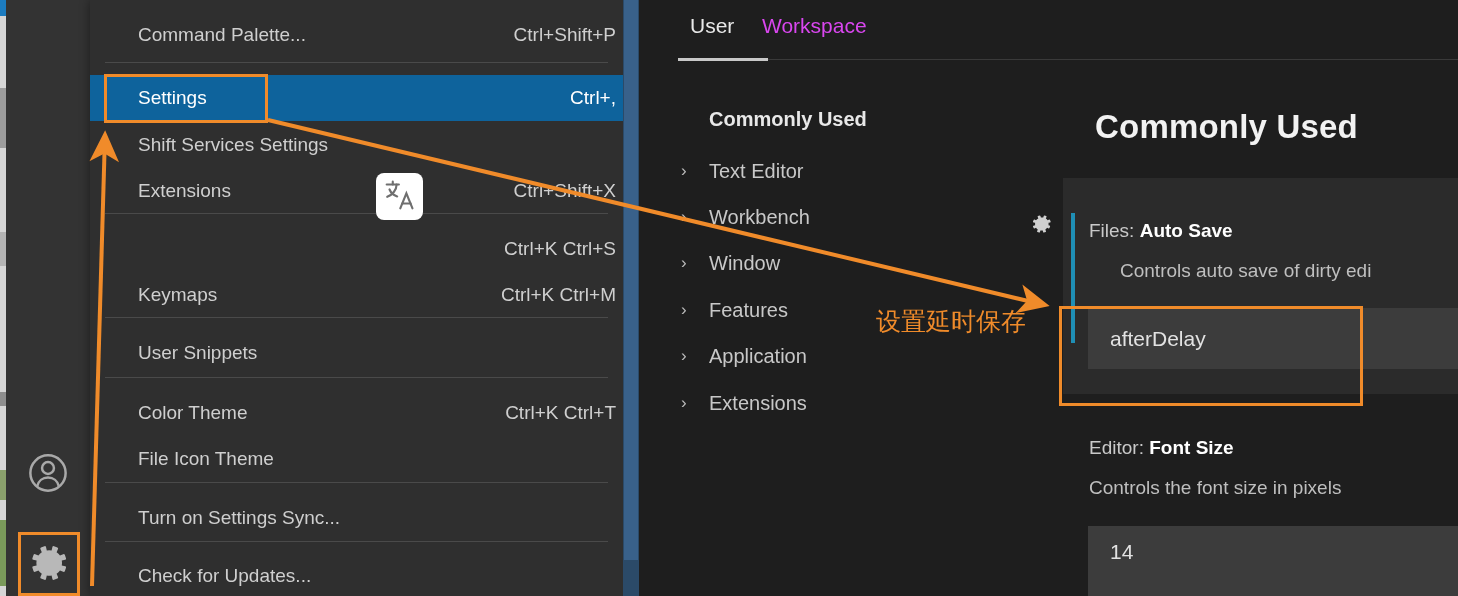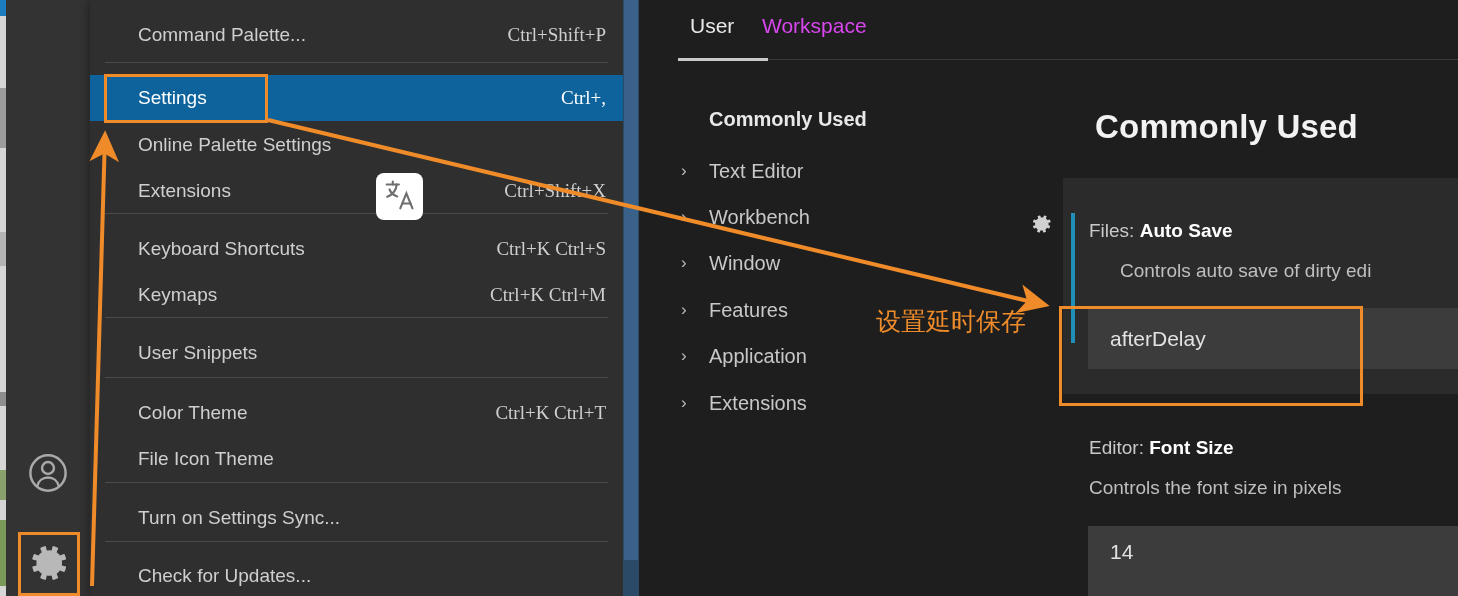--- a/index.html
+++ b/index.html
@@ -33,21 +33,21 @@
     background:#2f2f2f;
     box-shadow:0 0 10px rgba(0,0,0,.45);
   }
   .menu-item{
     position:absolute;left:0;width:533px;height:46px;
     display:flex;align-items:center;
     color:#cfcfcf;font-size:19px;
     box-sizing:border-box;
   }
   .menu-item .mi-label{position:absolute;left:48px;white-space:nowrap;}
-  .menu-item .mi-key{position:absolute;right:17px;white-space:nowrap;color:#cfcfcf;font-family:Liberation Serif, serif;}
+  .menu-item .mi-key{position:absolute;right:7px;white-space:nowrap;color:#cfcfcf;}
   .menu-item.selected{background:#0e639c;color:#ffffff;}
   .menu-item.selected .mi-key{color:#ffffff;}
   .menu-sep{position:absolute;left:15px;width:503px;height:1px;background:#4a4a4a;}
 
   
   .menu-scroll{position:absolute;left:623px;top:0;width:16px;height:596px;background:#2b4a68;}
   .menu-scroll .thumb{position:absolute;left:1px;top:0;width:14px;height:560px;background:#39618a;}
 
   
   .translate-badge{
@@ -149,29 +149,28 @@
   <div class="menu">
     <div class="menu-item" style="top:12px">
         <span class="mi-label">Command Palette...</span>
         <span class="mi-key">Ctrl+Shift+P</span>
       </div>
     <div class="menu-item selected" style="top:75px">
         <span class="mi-label">Settings</span>
         <span class="mi-key">Ctrl+,</span>
       </div>
     <div class="menu-item" style="top:122px">
-        <span class="mi-label">Online Palette Settings</span>
+        <span class="mi-label">Shift Services Settings</span>
         <span class="mi-key"></span>
       </div>
     <div class="menu-item" style="top:168px">
         <span class="mi-label">Extensions</span>
         <span class="mi-key">Ctrl+Shift+X</span>
       </div>
     <div class="menu-item" style="top:226px">
-        <span class="mi-label">Keyboard Shortcuts</span>
         <span class="mi-key">Ctrl+K Ctrl+S</span>
       </div>
     <div class="menu-item" style="top:272px">
         <span class="mi-label">Keymaps</span>
         <span class="mi-key">Ctrl+K Ctrl+M</span>
       </div>
     <div class="menu-item" style="top:330px">
         <span class="mi-label">User Snippets</span>
         <span class="mi-key"></span>
       </div>

